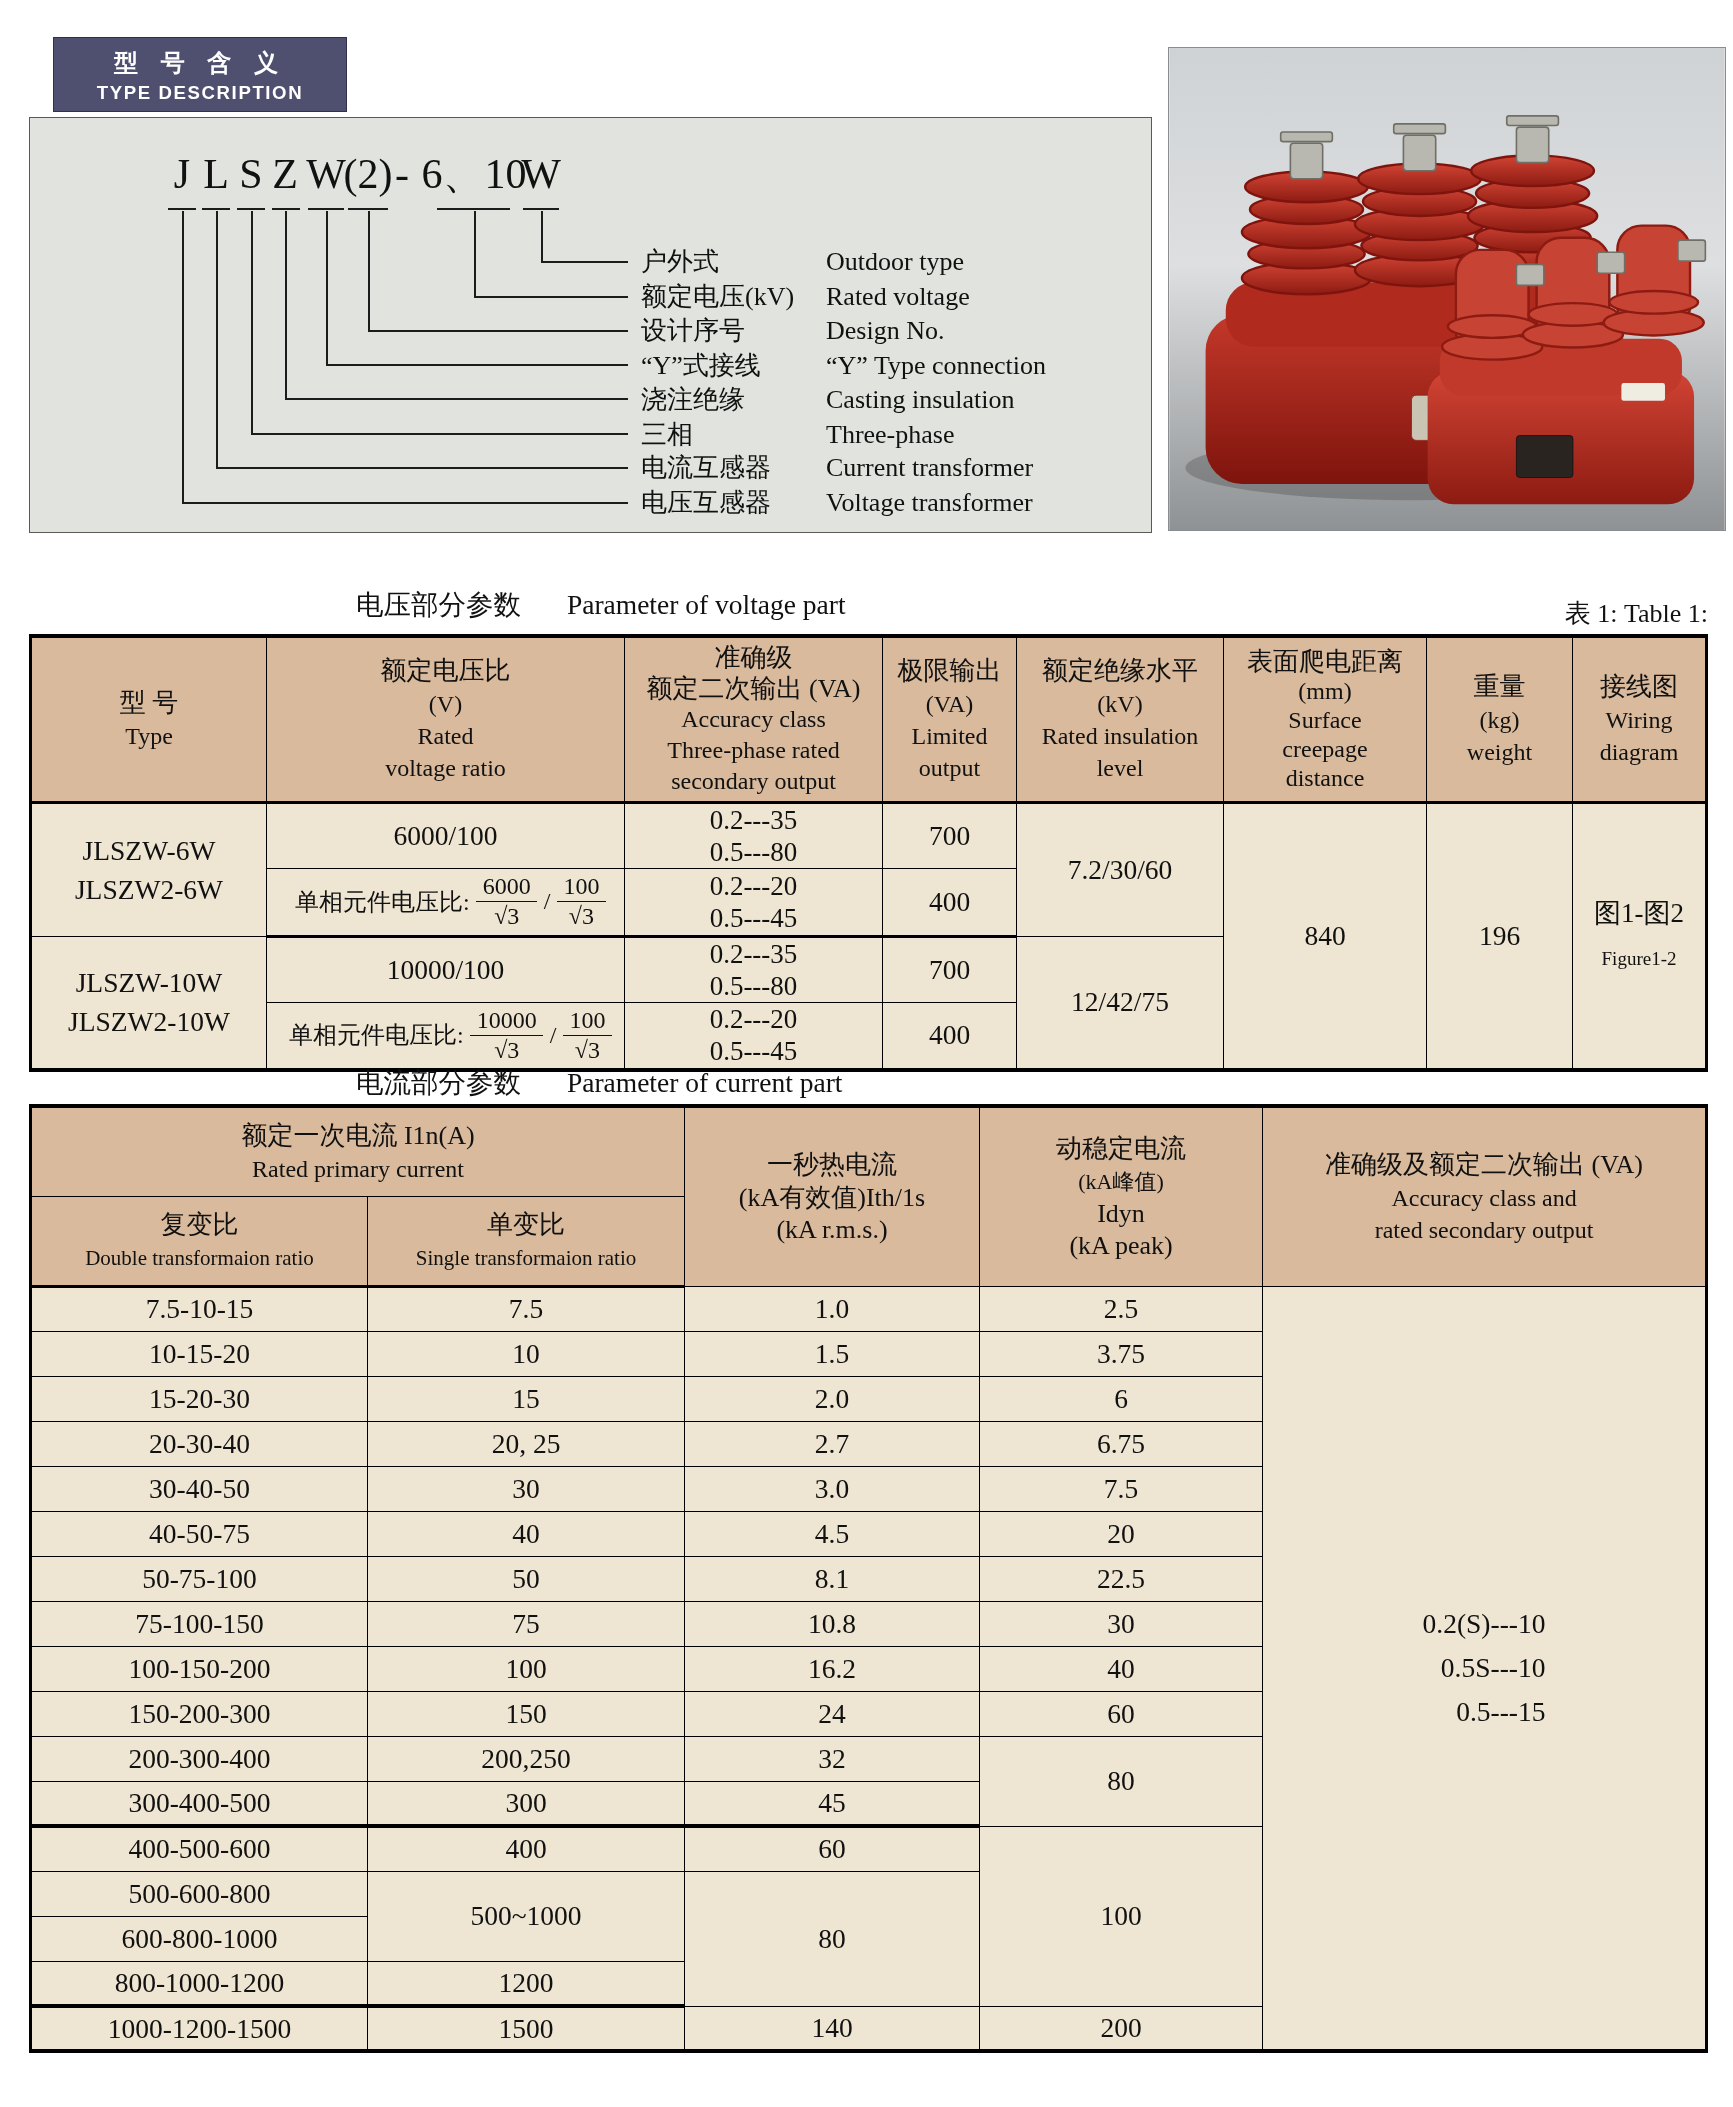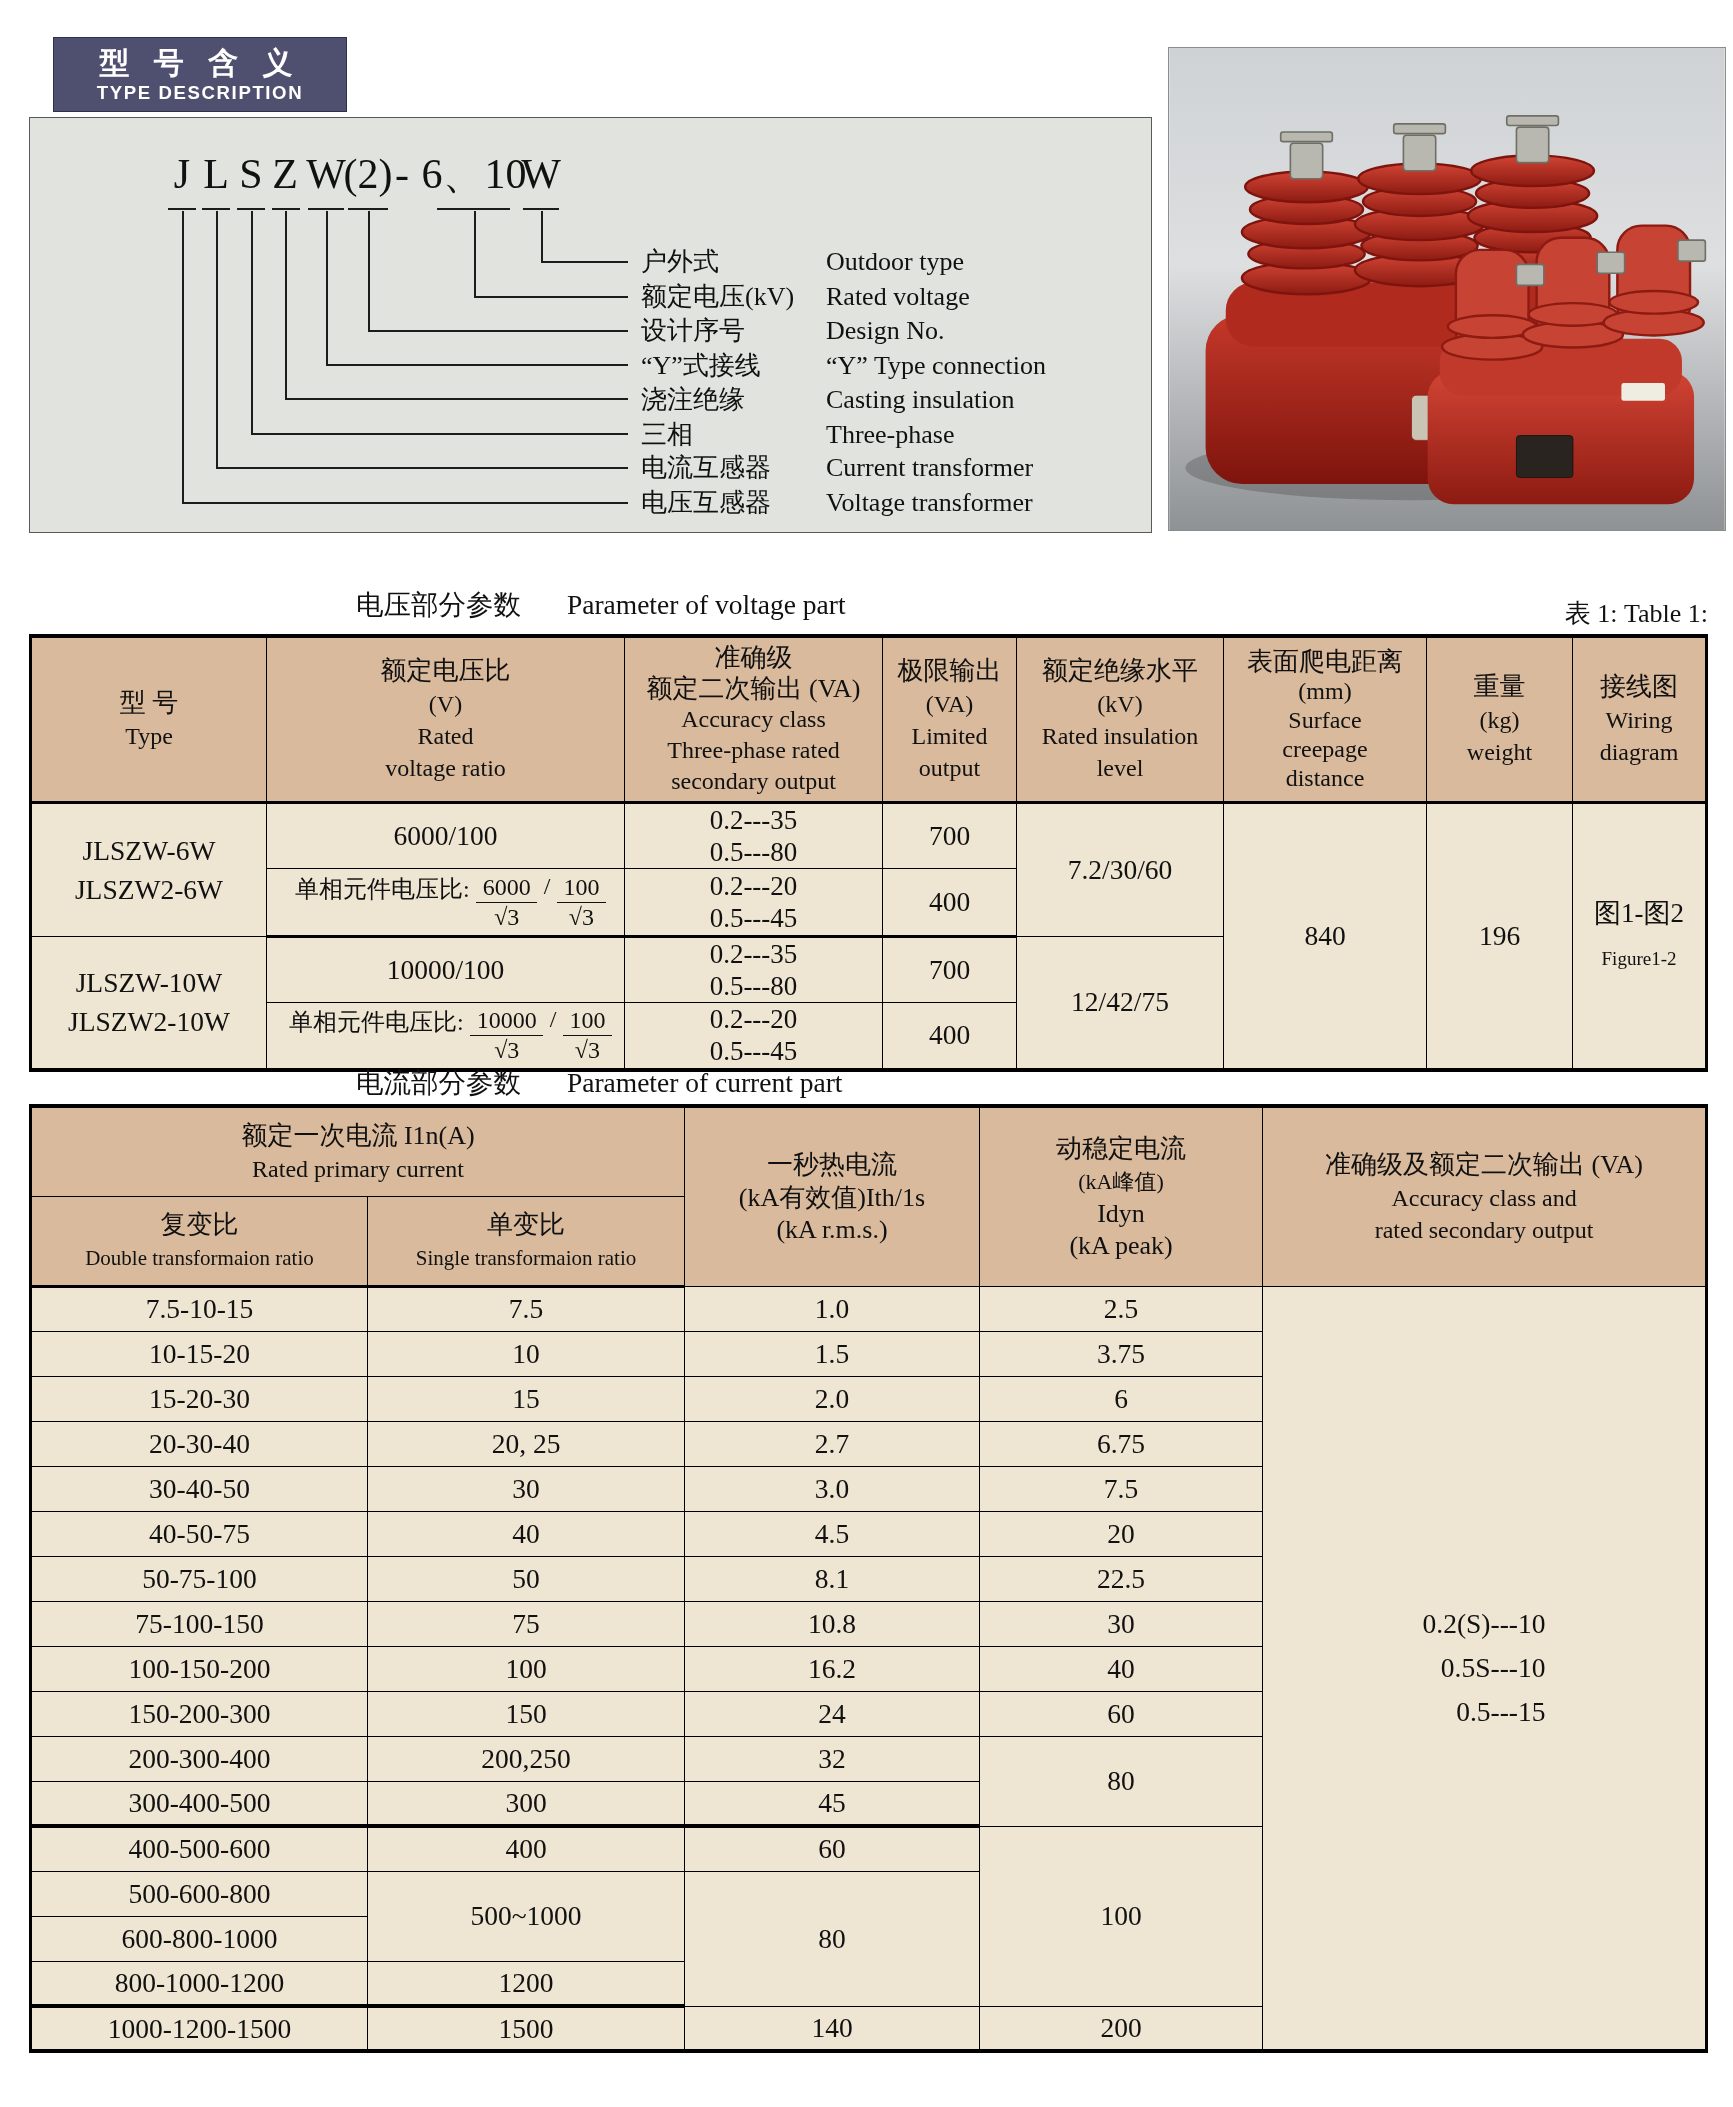--- a/index.html
+++ b/index.html
@@ -3,21 +3,21 @@
 <meta charset="utf-8">
 <style>
   html,body{margin:0;padding:0;background:#fff;}
   .page{position:relative;width:1734px;height:2108px;background:#ffffff;
         font-family:"Liberation Serif","DejaVu Serif",serif;color:#111;overflow:hidden;}
 
   
   .badge{position:absolute;left:53px;width:292px;height:73px;background:#4f4f70;
          border:1.6px solid #30304c;display:flex;flex-direction:column;align-items:center;justify-content:center;}
   .badge .cn{color:#fff;font-family:"Liberation Sans",sans-serif;font-weight:bold;
-             font-size:30px;line-height:37px;letter-spacing:8px;}
+             font-size:24px;line-height:37px;letter-spacing:8px;}
   .badge .en{color:#fff;font-family:"Liberation Sans",sans-serif;font-weight:bold;
              font-size:18.6px;line-height:24px;letter-spacing:1.6px;}
 
   
   .diagram{position:absolute;left:29px;top:117px;width:1121px;height:414px;
            background:#e1e4de;border:1.6px solid #5a5a5a;}
   .code-seg{position:absolute;top:34px;transform:translateX(-50%);font-size:42px;line-height:45px;white-space:nowrap;}
   .bar{position:absolute;top:90px;height:2.4px;background:#1c1c1c;}
   .vline{position:absolute;width:1.6px;background:#1c1c1c;top:93px;}
   .hline{position:absolute;height:1.6px;background:#1c1c1c;}
@@ -42,21 +42,21 @@
   .t-outer{border:3.2px solid #000;border-top:4.8px solid #000;border-bottom:4.8px solid #000;}
   .hl-cn{display:block;font-size:26px;line-height:34px;}
   .hl-en{display:block;font-size:24px;line-height:32px;}
   .thick-b td{border-bottom-width:4px;}
   .hdr-b th{border-bottom-width:3.2px;}
   .group-b td{border-bottom-width:3.2px;}
   .two-line{display:inline-block;text-align:right;font-size:27px;line-height:36px;}
   .acc-block{display:inline-block;text-align:right;font-size:27.5px;line-height:42px;}
 
   
-  .fracwrap{display:inline-flex;gap:6.5px;font-size:24px;margin-left:10px;}
+  .fracwrap{display:inline-flex;align-items:center;gap:6.5px;font-size:24px;margin-left:10px;}
   .frac{display:inline-block;text-align:center;vertical-align:middle;}
   .frac .num{display:block;border-bottom:1.6px solid #111;padding:0 6.5px;line-height:29px;}
   .frac .den{display:block;line-height:29px;}
   .prefix{font-size:24px;}
 </style>
 </head>
 <body>
 
 <div class="page">
 

